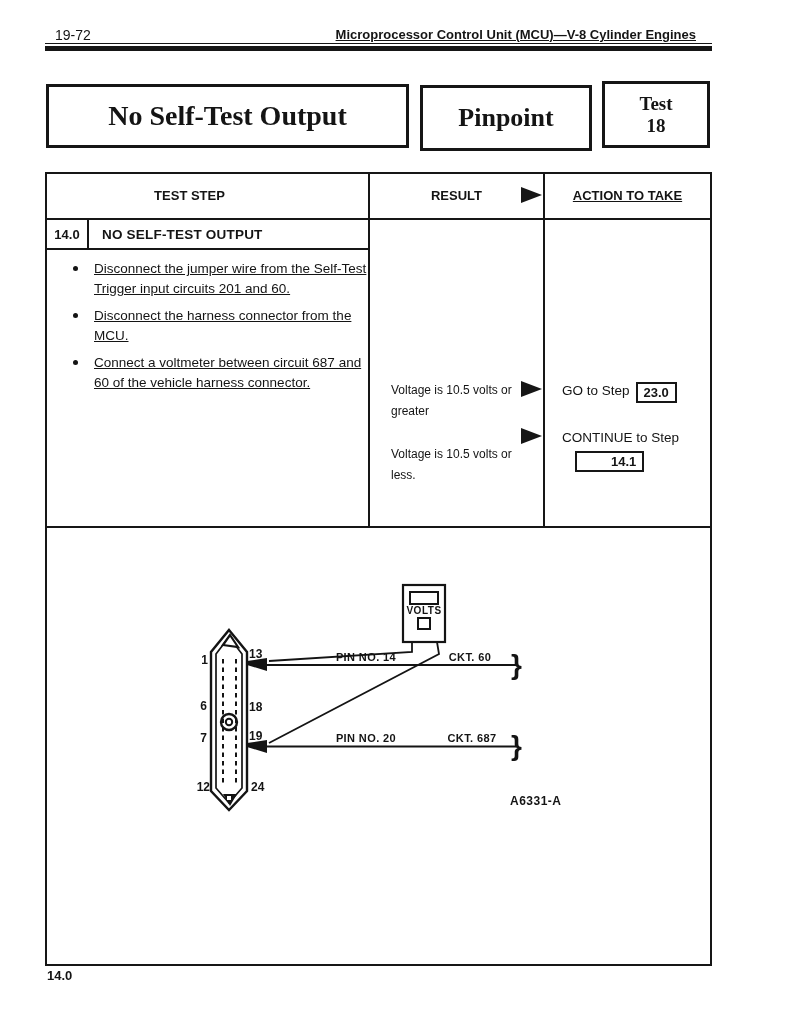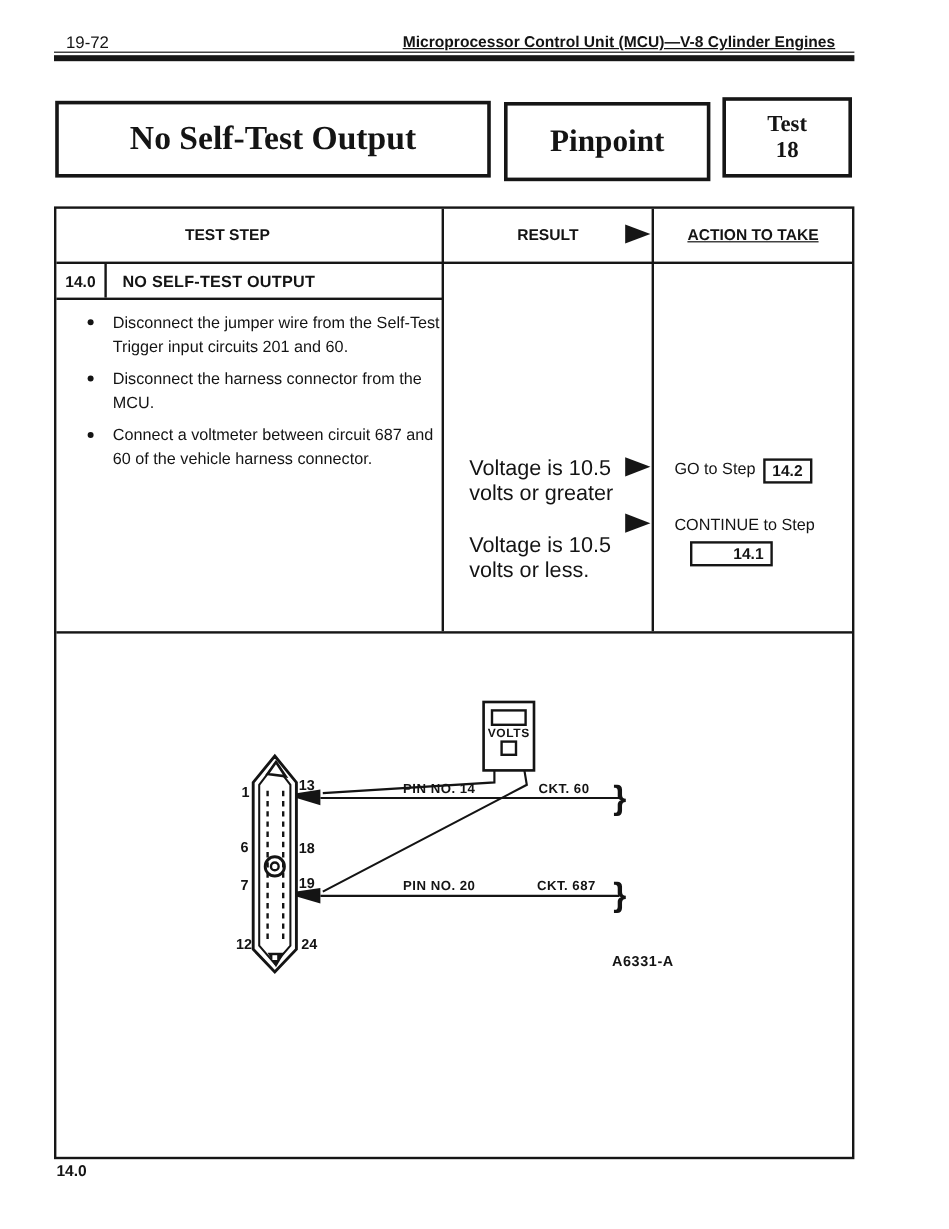--- a/index.html
+++ b/index.html
@@ -29,24 +29,24 @@
   .tri{position:absolute;width:0;height:0;border-top:8.5px solid transparent;border-bottom:8.5px solid transparent;border-left:21px solid #161616;}
   .tri-hdr{left:474px;top:13px;}
   .tri-r1{left:474px;top:207px;}
   .tri-r2{left:474px;top:254px;}
   
   .stepbox{position:absolute;left:0;top:46px;width:323px;height:28px;border-bottom:2px solid #161616;display:flex;align-items:stretch;}
   .stepnum{width:40px;border-right:2px solid #161616;display:flex;align-items:center;justify-content:center;font-size:13px;font-weight:bold;}
   .steptitle{display:flex;align-items:center;padding-left:13px;font-size:13.5px;font-weight:bold;letter-spacing:.2px;}
   
   .bullets{position:absolute;left:26px;top:85px;width:296px;list-style:none;margin:0;padding:0;}
-  .bullets li{position:relative;padding-left:21px;margin-bottom:7px;font-size:13.5px;line-height:20px;}
+  .bullets li{position:relative;padding-left:21px;margin-bottom:7px;font-size:13.5px;line-height:20px;text-decoration:underline;}
   .bdot{position:absolute;left:0;top:7px;width:5px;height:5px;border-radius:50%;background:#141414;}
   
-  .rtext{position:absolute;left:344px;width:142px;font-size:18px;line-height:21px;}
+  .rtext{position:absolute;left:344px;width:142px;font-size:12px;line-height:21px;}
   .r1{top:206px;} .r2{top:270px;}
   .action{position:absolute;left:515px;font-size:13.5px;line-height:21px;}
   .a1{top:206px;white-space:nowrap;}
   .a2{top:253px;}
   .stepref{display:inline-block;border:2px solid #161616;padding:0 6px;font-size:13px;font-weight:bold;line-height:17px;}
   .a1 .stepref{margin-left:6px;vertical-align:-2px;}
   .a2 .stepref{margin-left:13px;margin-top:3px;padding-left:34px;}
   
   .diagram{position:absolute;left:0;top:354px;}
   
@@ -91,21 +91,21 @@
 
     <ul class="bullets">
       <li><span class="bdot"></span><span>Disconnect the jumper wire from the Self-Test Trigger input circuits 201 and 60.</span></li>
       <li><span class="bdot"></span><span>Disconnect the harness connector from the MCU.</span></li>
       <li><span class="bdot"></span><span>Connect a voltmeter between circuit 687 and 60 of the vehicle harness connector.</span></li>
     </ul>
 
     <div class="rtext r1">Voltage is 10.5 volts or greater</div>
     <div class="tri tri-r1"></div>
     <div class="action a1">
-      <span>GO to Step</span><span class="stepref">14.2</span>
+      <span>GO to Step</span><span class="stepref">23.0</span>
     </div>
 
     <div class="rtext r2">Voltage is 10.5 volts or less.</div>
     <div class="tri tri-r2"></div>
     <div class="action a2">
       <span>CONTINUE to Step</span><br>
       <span class="stepref">14.1</span>
     </div>
 
     <svg class="diagram" width="663" height="434" viewBox="0 0 663 434">

